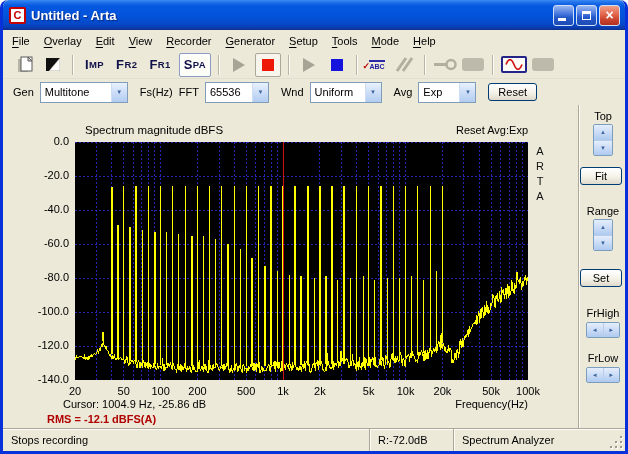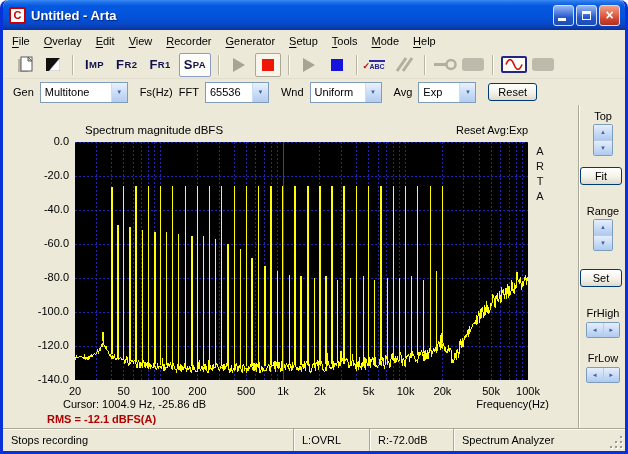--- a/index.html
+++ b/index.html
@@ -68,21 +68,21 @@
   .chart-title { position:absolute; left:82px; top:19px; font-size:11.5px; }
   .chan-info { position:absolute; left:325px; top:19px; width:200px; text-align:right; font-size:11px; }
   .plot-wrap { position:absolute; left:72px; top:37px; width:453px; height:238px; background:#000; }
   .plot-wrap svg { display:block; }
   .plot-wrap svg line, .plot-wrap svg path { shape-rendering:crispEdges; }
   .arta-vert { position:absolute; left:531px; top:40px; writing-mode:vertical-rl; text-orientation:upright;
     font-size:11px; letter-spacing:3px; color:#111; }
   .ylabel { position:absolute; left:18px; width:48px; text-align:right; font-size:11px; }
   .xlabel { position:absolute; top:280px; width:44px; text-align:center; font-size:11px; }
   .cursor-readout { position:absolute; left:60px; top:293px; font-size:11px; }
-  .freq-axis-label { position:absolute; left:401px; top:293px; width:145px; text-align:right; font-size:11px; }
+  .freq-axis-label { position:absolute; left:380px; top:293px; width:145px; text-align:right; font-size:11px; }
   .rms-readout { position:absolute; left:44px; top:308px; font-size:11px; font-weight:bold; }
 
   
   .side-panel { position:absolute; right:0; top:0; width:46px; height:323px;
     border-left:1px solid #fdfcf7; box-shadow:-1px 0 0 #aca899; }
   .sp-label { position:absolute; width:46px; text-align:center; font-size:11px; }
   .vspin { position:absolute; left:13px; width:20px; height:32px; border:1px solid #7b9ebd; border-radius:2px;
     overflow:hidden; display:flex; flex-direction:column; }
   .vspin div { flex:1; display:flex; align-items:center; justify-content:center; font-size:6px; color:#3f66a0;
     background:linear-gradient(180deg,#e4eefc 0%,#cbdcf6 50%,#aec9ef 100%); }
@@ -382,21 +382,20 @@
       <div class="sp-label" style="top:247px">FrLow</div>
       <div class="hspin" style="top:262px">
         <div>◄</div>
         <div>►</div>
       </div>
     </div>
   </div>
 
   <div class="statusbar">
     <div class="sb-field first">Stops recording</div>
-    <div class="sb-field div" style="width:76px">L:OVRL</div>
     <div class="sb-field div" style="width:84px">R:-72.0dB</div>
     <div class="sb-field div" style="width:150px">Spectrum Analyzer</div>
     <div class="sb-grip div">
       <i style="right:3px;bottom:3px"></i>
         <i style="right:8px;bottom:3px"></i>
         <i style="right:13px;bottom:3px"></i>
       <i style="right:3px;bottom:8px"></i>
         <i style="right:8px;bottom:8px"></i>
       <i style="right:3px;bottom:13px"></i>
     </div>

